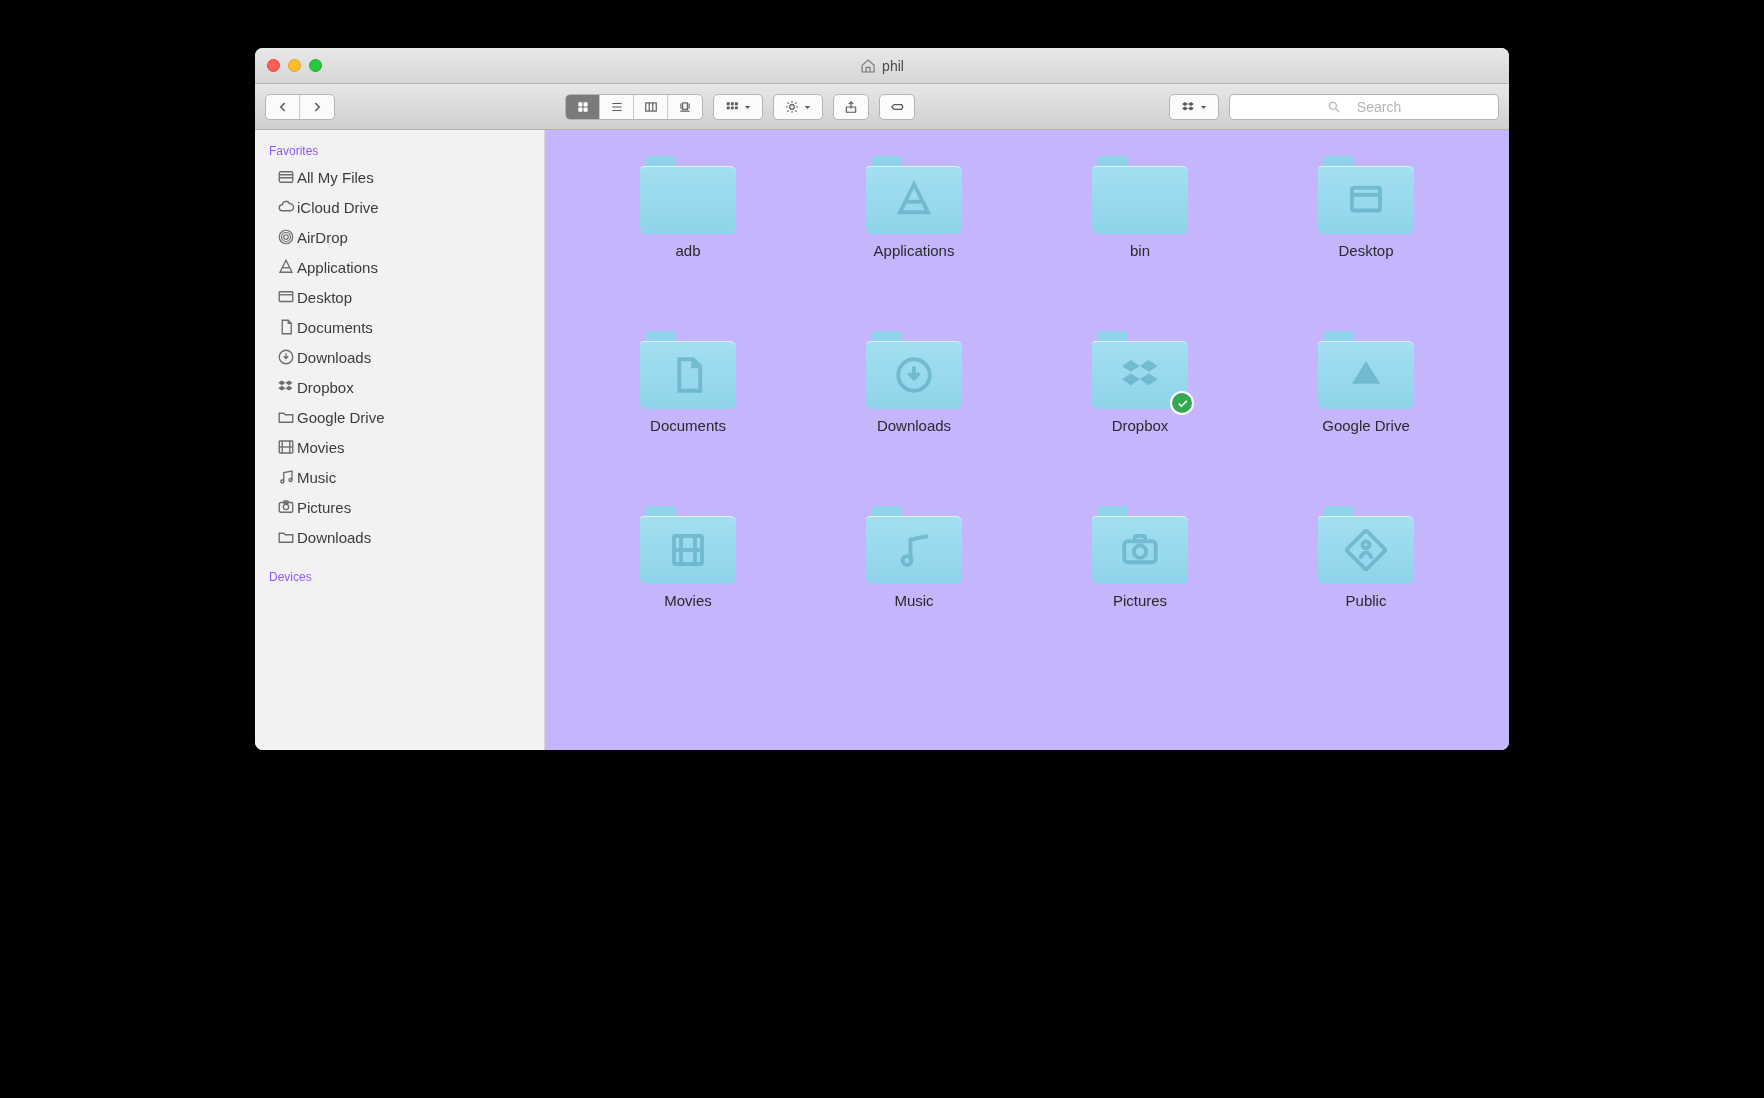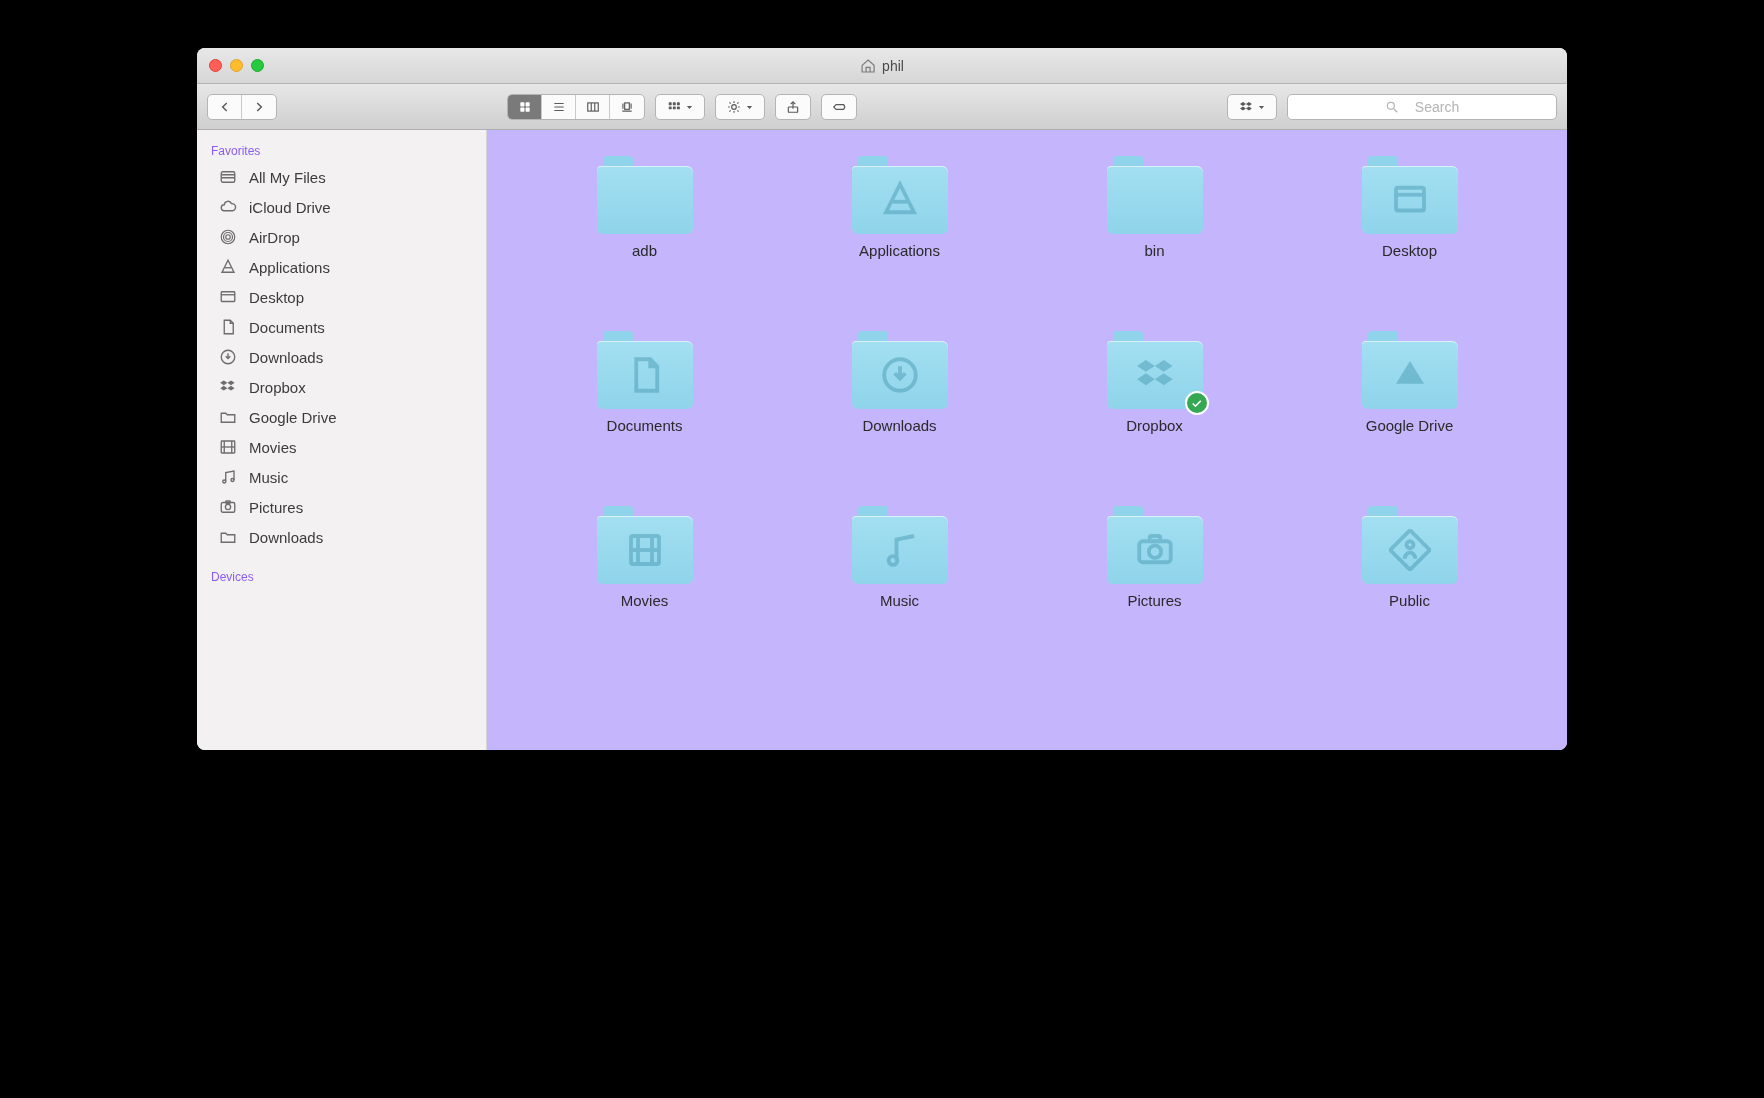--- a/index.html
+++ b/index.html
@@ -7,21 +7,21 @@
     background: #000;
     font-family: -apple-system, "Helvetica Neue", Helvetica, Arial, sans-serif;
     width: 1764px;
     height: 1098px;
     display: flex;
     align-items: flex-start;
     justify-content: center;
     padding-top: 48px;
   }
   .window {
-    width: 1370px;
+    width: 1254px;
     height: 702px;
     background: #fff;
     border-radius: 8px;
     box-shadow: 0 20px 60px rgba(0,0,0,0.5);
     overflow: hidden;
     display: flex;
     flex-direction: column;
   }
   
   .titlebar {
@@ -114,21 +114,20 @@
   }
   .sb-header {
     font-size: 12px;
     color: #8b5cf6;
     font-weight: 400;
     padding: 8px 14px 4px;
   }
   .sb-item {
     display: flex;
     align-items: center;
-    gap: 10px;
     padding: 5px 14px 5px 20px;
     font-size: 15px;
     color: #3c3c3c;
     cursor: default;
   }
   .sb-icon {
     width: 22px; height: 20px;
     display: flex; align-items: center; justify-content: center;
     color: #6d6d6d;
   }

